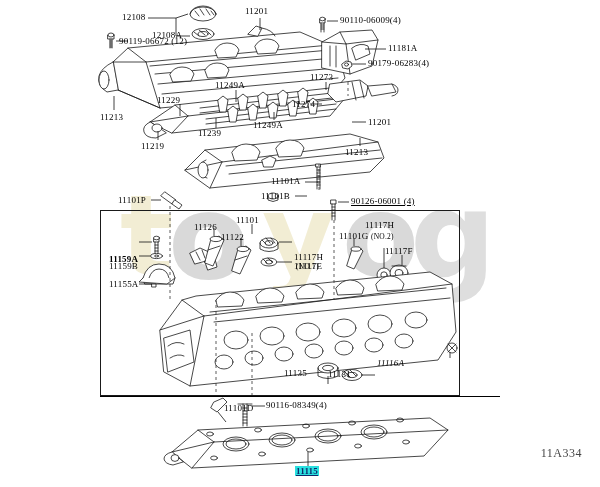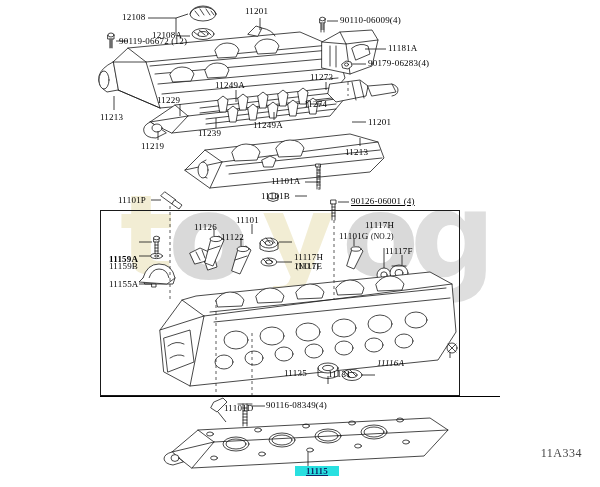--- a/index.html
+++ b/index.html
@@ -69,21 +69,21 @@
     white-space: nowrap;
     letter-spacing: .2px;
   }
   .lbl.sub {
     font-size: 7.5px;
   }
   .lbl.hl {
     background: #29e0e0;
     color: #0d2b6b;
     text-decoration: underline;
-    padding: 0 11px;
+    padding: 0 1px;
     font-weight: bold;
   }
   .code {
     position: absolute;
     right: 18px;
     bottom: 26px;
     font-family: "Liberation Serif", serif;
     font-size: 12px;
     color: #444;
     letter-spacing: .5px;
@@ -459,21 +459,21 @@
   <div class="lbl" style="left:388px; top:43px;">11181A</div>
   <div class="lbl" style="left:368px; top:58px;">90179-06283(4)</div>
 
   <div class="lbl" style="left:100px; top:112px;">11213</div>
   <div class="lbl" style="left:157px; top:95px;text-align:right;">11229</div>
   <div class="lbl" style="left:141px; top:141px;text-align:right;">11219</div>
   <div class="lbl" style="left:198px; top:128px;">11239</div>
   <div class="lbl" style="left:215px; top:80px;">11249A</div>
   <div class="lbl" style="left:253px; top:120px;">11249A</div>
   <div class="lbl" style="left:310px; top:72px;">11273</div>
-  <div class="lbl" style="left:304px; top:99px;">11274</div>
+  <div class="lbl" style="left:292px; top:99px;">11274</div>
   <div class="lbl" style="left:368px; top:117px;">11201</div>
   <div class="lbl" style="left:345px; top:147px;">11213</div>
 
   <div class="lbl" style="left:118px; top:195px;">11101P</div>
   <div class="lbl" style="left:271px; top:176px;">11101A</div>
   <div class="lbl" style="left:261px; top:191px;">11101B</div>
   <div class="lbl" style="left:351px; top:196px;text-decoration:underline;">90126-06001 (4)</div>
 
   <div class="lbl" style="left:109px; top:254px;font-weight:bold;">11159A</div>
   <div class="lbl" style="left:109px; top:261px;">11159B</div>

